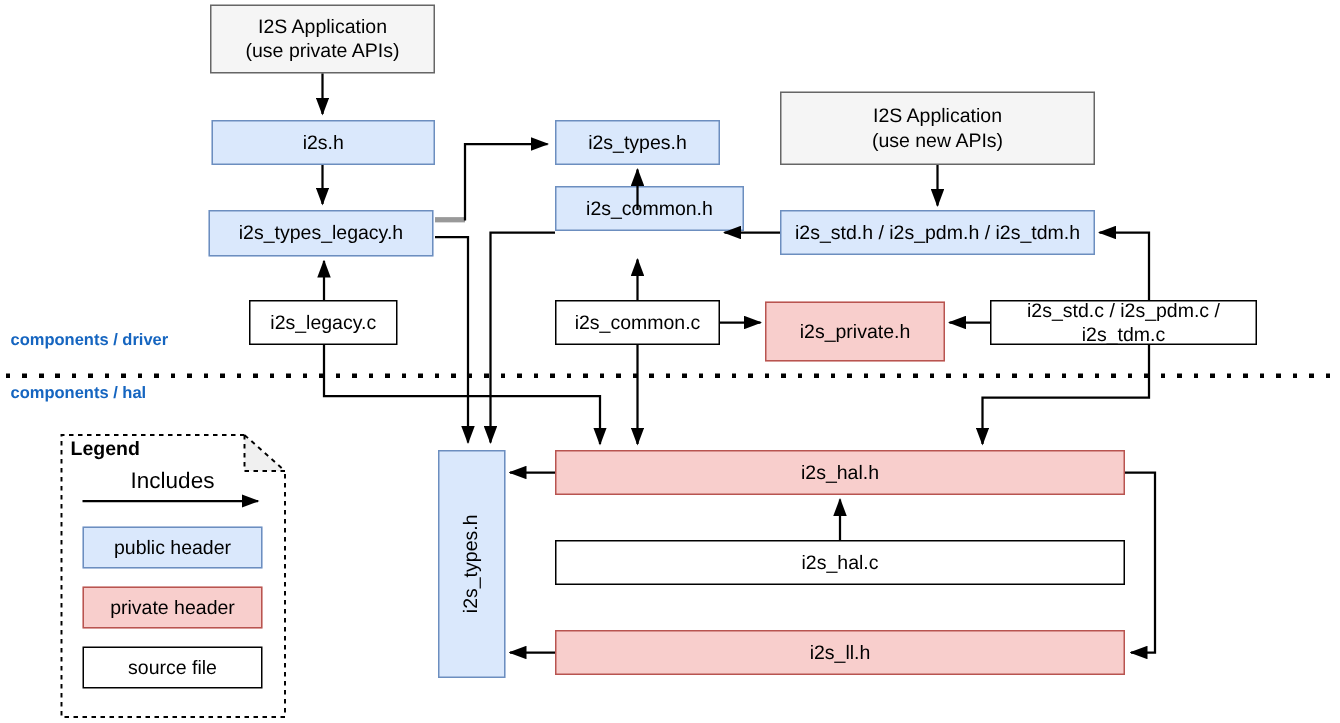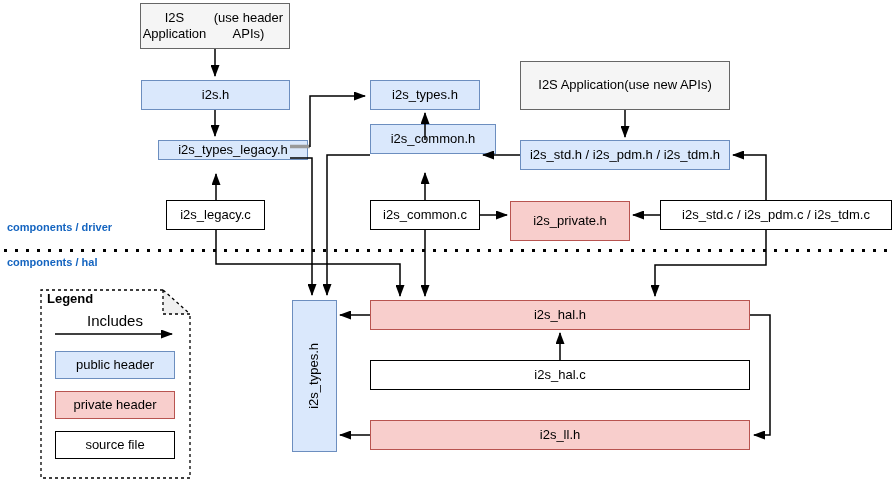--- a/index.html
+++ b/index.html
@@ -12,21 +12,21 @@
     --source-fill:#ffffff; --source-stroke:#000000;
     --section-color:#1565c0;
   }
   .node{
     position:absolute;box-sizing:border-box;
     display:flex;align-items:center;justify-content:center;
     font-size:13px;color:#000;text-align:center;line-height:1.25;
   }
   .public{background:var(--public-fill);border:1.5px solid var(--public-stroke);}
   .private{background:var(--private-fill);border:1.5px solid var(--private-stroke);}
-  .app{background:var(--app-fill);border:1.5px solid var(--app-stroke);flex-direction:row;}
+  .app{background:var(--app-fill);border:1.5px solid var(--app-stroke);flex-direction:column;}
   .source{background:var(--source-fill);border:1.5px solid var(--source-stroke);}
   .vert span{writing-mode:vertical-rl;transform:rotate(180deg);white-space:nowrap;}
   .section-label{
     position:absolute;font-size:11px;font-weight:bold;color:var(--section-color);white-space:nowrap;
   }
   .dotted-sep{
     position:absolute;left:4px;top:249px;width:886px;height:3px;
     background:repeating-linear-gradient(90deg,#000 0 3px,transparent 3px 11px);
   }
   .legend-title{position:absolute;left:47px;top:291px;font-size:13px;font-weight:bold;}
@@ -38,45 +38,45 @@
   .legend-border{fill:none;stroke:#000;stroke-width:1.3;stroke-dasharray:3 3;}
   .legend-fold{fill:#f0f0f0;stroke:#000;stroke-width:1.3;stroke-dasharray:3 3;}
 </style>
 </head>
 <body>
 
 <div id="canvas" style="--public-fill: #dae8fc; --public-stroke: #6c8ebf; --private-fill: #f8cecc; --private-stroke: #b85450; --app-fill: #f5f5f5; --app-stroke: #666666; --source-fill: #ffffff; --source-stroke: #000000; --section-color: #1565c0;">
 
   <div class="node app" style="left:140px;top:3px;width:150px;height:46px">
     <span>I2S Application</span>
-    <span>(use header APIs)</span>
+    <span>(use private APIs)</span>
   </div>
 
   <div class="node public" style="left:141px;top:80px;width:149px;height:30px">i2s.h</div>
 
-  <div class="node public" style="left:158px;top:140px;width:150px;height:20px">i2s_types_legacy.h</div>
+  <div class="node public" style="left:139px;top:140px;width:150px;height:31px">i2s_types_legacy.h</div>
 
   <div class="node source" style="left:166px;top:200px;width:99px;height:30px">i2s_legacy.c</div>
 
   <div class="node public" style="left:370px;top:80px;width:110px;height:30px">i2s_types.h</div>
 
   <div class="node public" style="left:370px;top:124px;width:126px;height:30px">i2s_common.h</div>
 
   <div class="node source" style="left:370px;top:200px;width:110px;height:30px">i2s_common.c</div>
 
   <div class="node app" style="left:520px;top:61px;width:210px;height:49px">
     <span>I2S Application</span>
     <span>(use new APIs)</span>
   </div>
 
   <div class="node public" style="left:520px;top:140px;width:210px;height:30px">i2s_std.h / i2s_pdm.h / i2s_tdm.h</div>
 
   <div class="node private" style="left:510px;top:201px;width:120px;height:40px">i2s_private.h</div>
 
-  <div class="node source" style="left:660px;top:200px;width:232px;height:30px">i2s_std.c / i2s_pdm.c / i2s_tdm.c</div>
+  <div class="node source" style="left:660px;top:200px;width:178px;height:30px">i2s_std.c / i2s_pdm.c / i2s_tdm.c</div>
 
   <div class="section-label" style="left:7px;top:221px">components / driver</div>
   <div class="dotted-sep"></div>
   <div class="section-label" style="left:7px;top:256px">components / hal</div>
 
   <div class="node public vert" style="left:292px;top:300px;width:45px;height:152px">
     <span>i2s_types.h</span>
   </div>
 
   <div class="node private" style="left:370px;top:300px;width:380px;height:30px">i2s_hal.h</div>

